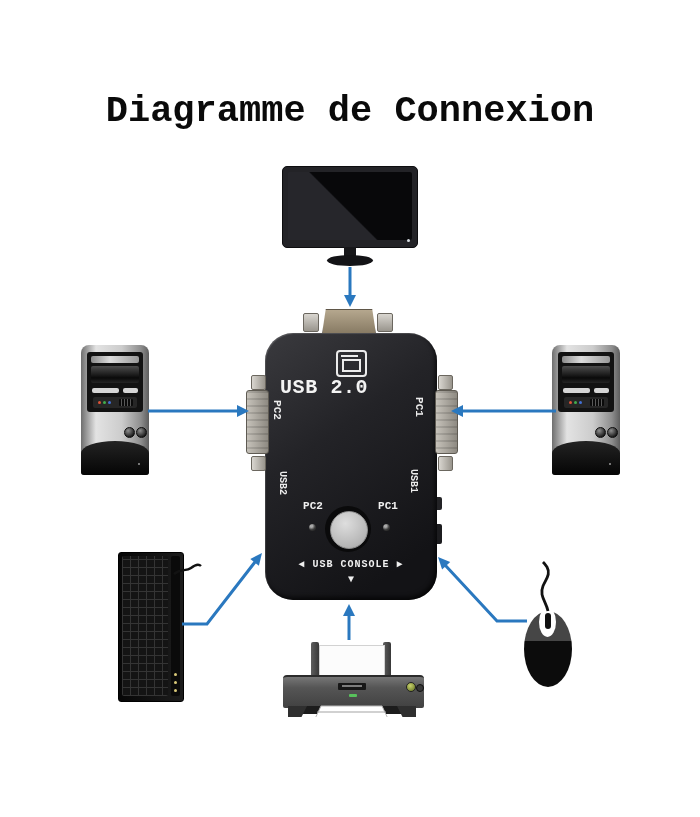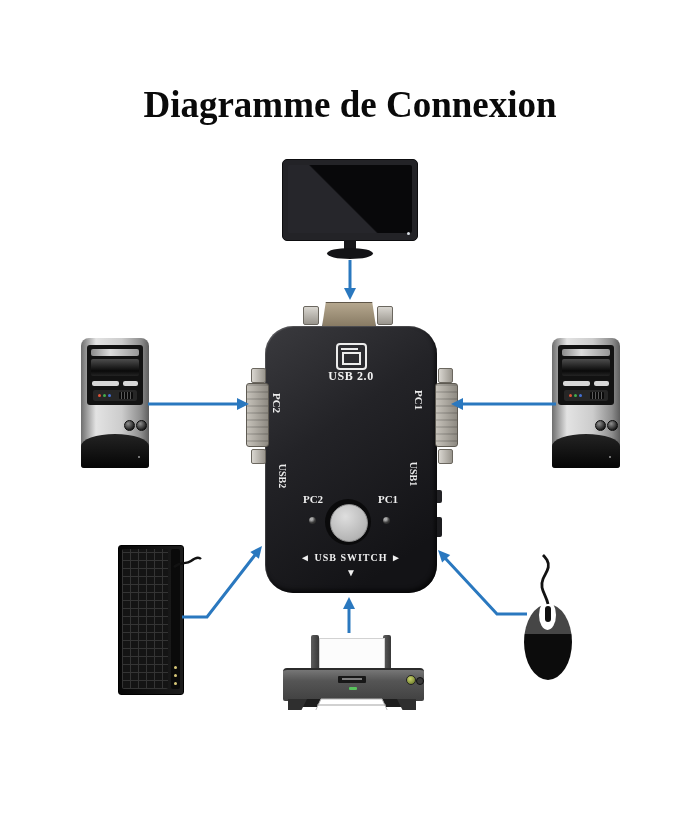--- a/index.html
+++ b/index.html
@@ -1,19 +1,19 @@
 <!DOCTYPE html>
 <html style="--color-arrow: #2a78bf; --color-background: #ffffff; --color-switch_body: #1e1e21;"><head>
 <meta charset="utf-8">
 <style>
   html,body{margin:0;padding:0;background:#fff;}
   .canvas{
-    position:relative;width:700px;height:709px;margin:1px auto;
+    position:relative;width:700px;height:709px;margin:8px auto;
     background:var(--color-background,#fff);
-    font-family:Liberation Serif, serif;overflow:hidden;
+    font-family:Liberation Mono, monospace;overflow:hidden;
   }
   .abs{position:absolute;}
 
   
   .title{
     position:absolute;top:82px;left:0;width:700px;margin:0;
     text-align:center;font-size:37px;font-weight:bold;color:#0a0a0a;
   }
   .zoom-hint{
     position:absolute;top:726px;left:0;width:700px;
@@ -56,21 +56,21 @@
   .p-l2{left:5px;top:149px;width:13px;height:13px;}
   .p-r1{left:192px;top:68px;width:13px;height:13px;}
   .p-r2{left:192px;top:149px;width:13px;height:13px;}
   .side-bump1{left:191px;top:190px;width:5px;height:13px;background:#232326;border-radius:0 2px 2px 0;}
   .side-bump2{left:191px;top:217px;width:5px;height:20px;background:#1c1c1f;border-radius:0 2px 2px 0;}
 
   .kvm-icon-outer{left:90px;top:43px;width:27px;height:23px;border:2px solid #ececec;border-radius:4px;}
   .kvm-icon-bar{left:95px;top:48px;width:17px;height:2px;background:#ececec;}
   .kvm-icon-inner{left:96px;top:52px;width:15px;height:9px;border:2px solid #ececec;}
 
-  .kvm-line{left:19px;width:172px;text-align:center;color:#f3f3f3;font-size:12px;font-weight:bold;letter-spacing:.6px;}
+  .kvm-line{left:34px;width:172px;color:#f3f3f3;font-size:20px;font-weight:bold;letter-spacing:.6px;}
   .kvm-line1{top:69px;}
   .kvm-line2{top:91px;}
 
   .rot{transform:rotate(90deg);text-align:center;color:#ececec;font-weight:bold;}
   .lbl-pc2{left:17px;top:97px;width:28px;height:12px;font-size:11px;}
   .lbl-pc1{left:159px;top:94px;width:28px;height:12px;font-size:11px;}
   .lbl-usb2{left:20px;top:170px;width:32px;height:12px;font-size:10px;}
   .lbl-usb1{left:151px;top:168px;width:32px;height:12px;font-size:10px;}
 
   .lbl-btn{width:28px;text-align:center;color:#f0f0f0;font-size:11px;font-weight:bold;}
@@ -223,21 +223,21 @@
     <div class="abs rot lbl-pc1">PC1</div>
     <div class="abs rot lbl-usb2">USB2</div>
     <div class="abs rot lbl-usb1">USB1</div>
 
     <div class="abs lbl-btn lbl-btn-pc2">PC2</div>
     <div class="abs lbl-btn lbl-btn-pc1">PC1</div>
     <div class="abs kvm-led led-l"></div>
     <div class="abs kvm-led led-r"></div>
     <div class="abs kvm-btn-ring"></div>
     <div class="abs kvm-btn"></div>
-    <div class="abs kvm-console">◄ USB SWITCH ►</div>
+    <div class="abs kvm-console">◄ USB CONSOLE ►</div>
     <div class="abs kvm-down">▼</div>
   </div>
 
   <div class="keyboard">
     <div class="abs kb-keys"></div>
     <div class="abs kb-side"></div>
     <div class="abs kb-led kb-led1"></div>
     <div class="abs kb-led kb-led2"></div>
     <div class="abs kb-led kb-led3"></div>
   </div>

